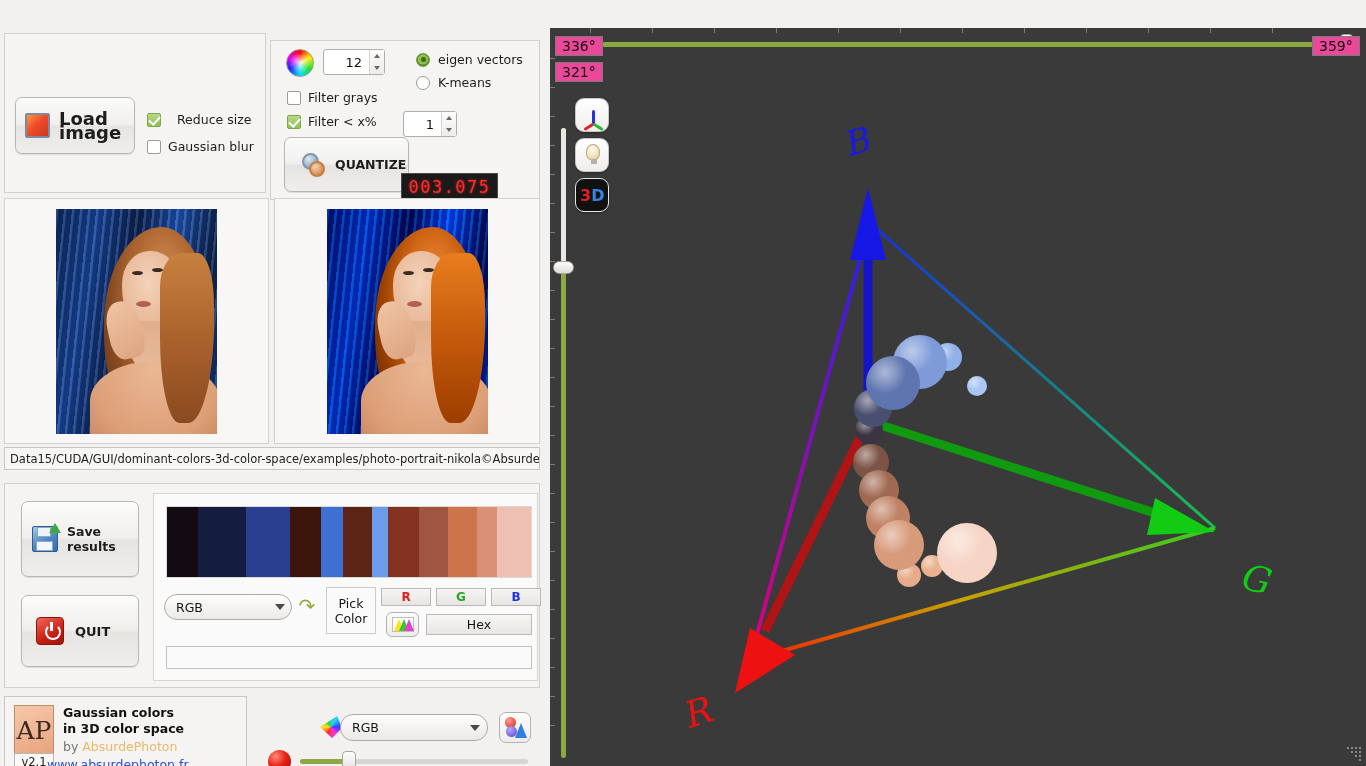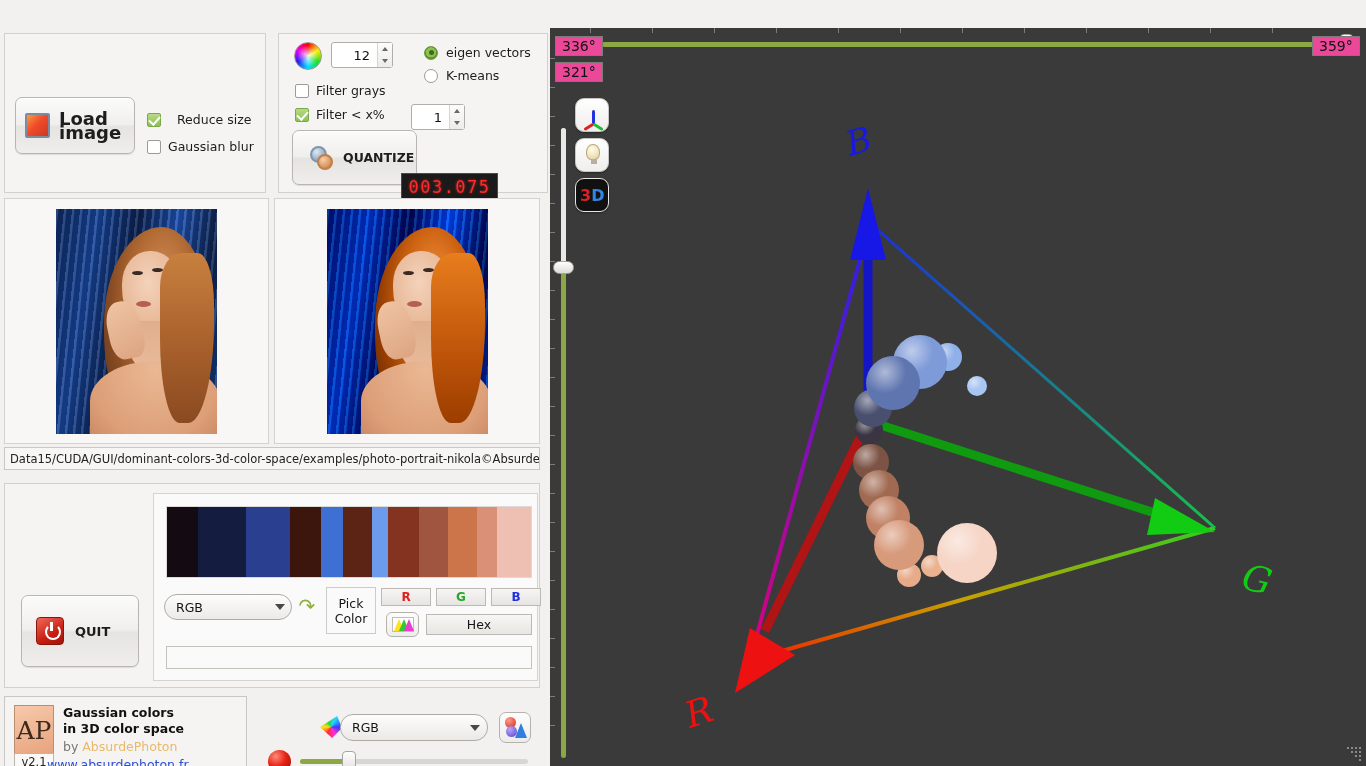--- a/index.html
+++ b/index.html
@@ -72,22 +72,22 @@
     background:#ffffff; position:relative; flex:none;
   }
   .chk.on { background: linear-gradient(180deg,#b8d98a,#8cc152); border-color:#7aa842; }
   .chk.on::after {
     content:""; position:absolute; left:3px; top:0px; width:5px; height:9px;
     border:solid #ffffff; border-width:0 2px 2px 0; transform:rotate(42deg);
   }
 
   
   .panel-quant {
-    position:absolute; left:270px; top:5px; width:270px; height:160px;
-    background:#f5f4f3; border:1px solid #d2d0cd;margin-left:8px;
+    position:absolute; left:270px; top:12px; width:270px; height:160px;
+    background:#f5f4f3; border:1px solid #d2d0cd;
   }
   .colorwheel {
     position:absolute; left:15px; top:8px; width:28px; height:28px; border-radius:50%;
     background:
       radial-gradient(circle at 50% 50%, rgba(255,255,255,.88) 0%, rgba(255,255,255,0) 58%),
       conic-gradient(#ff0000,#ffee00,#22dd22,#00e0ff,#2222ff,#ee00ee,#ff0000);
     border:1px solid #9b9996;
   }
   .spin {
     position:absolute; display:flex; background:#fff;
@@ -498,20 +498,32 @@
             <div class="hairfront"></div>
         </div>
       </div>
     </div>
 
     <div class="pathbar">
       <span>Data15/CUDA/GUI/dominant-colors-3d-color-space/examples/photo-portrait-nikola©AbsurdePhoton.jpg</span>
     </div>
 
     <div class="panel-results">
+      <div class="btn btn-save">
+        <div class="ico-save">
+          <div class="body"></div>
+            <div class="shutter"></div>
+            <div class="label2"></div>
+            <div class="arrow"></div>
+        </div>
+        <div>
+          <div class="lbl">Save</div>
+          <div class="lbl">results</div>
+        </div>
+      </div>
       <div class="btn btn-quit">
         <div class="ico-quit"></div>
         <div class="lbl">QUIT</div>
       </div>
 
       <div class="palette-frame">
         <div class="palette" id="palette-strip">
             <div style="background: rgb(19, 10, 18); width: 8.47%;"></div>
             <div style="background: rgb(20, 29, 64); width: 13.115%;"></div>
             <div style="background: rgb(42, 63, 143); width: 12.295%;"></div>

